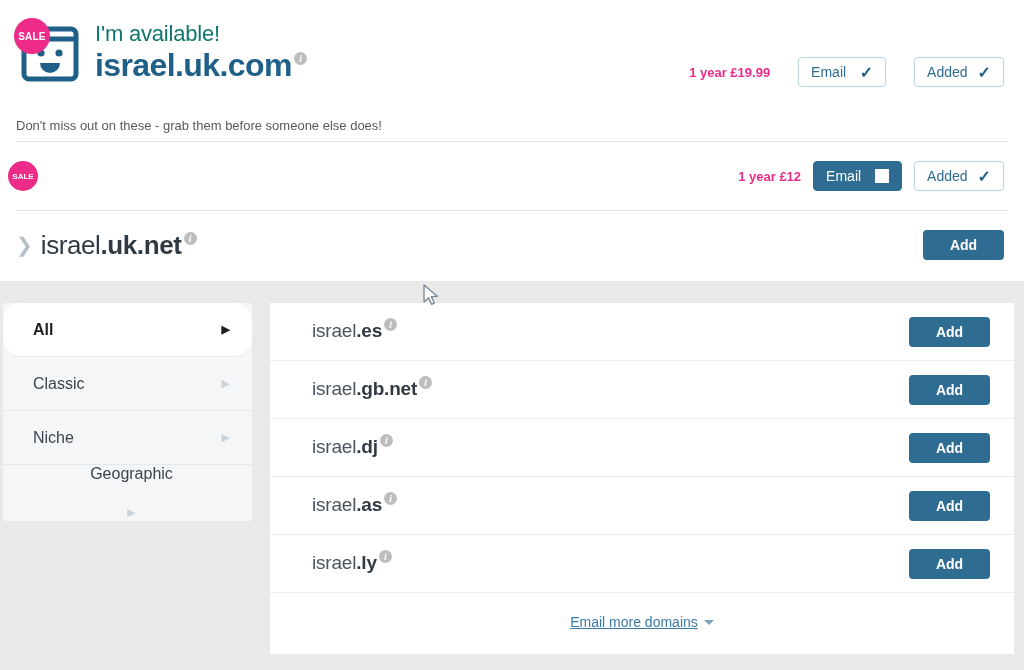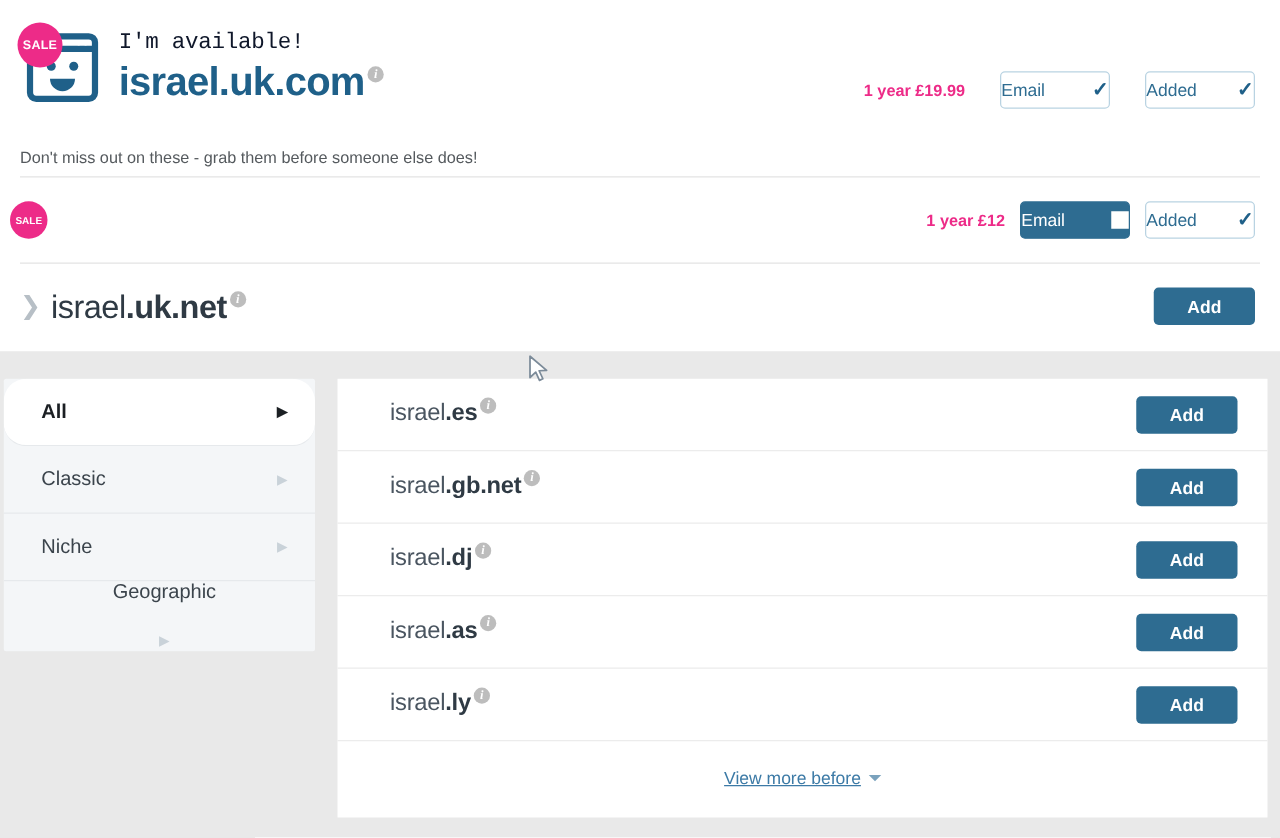--- a/index.html
+++ b/index.html
@@ -30,22 +30,22 @@
     position: absolute; left: 0px; top: 0px;
     width: 36px; height: 36px; border-radius: 50%;
     background: #ED2B88;
     color: #ffffff; font-weight: bold; font-size: 10px;
     display: flex; align-items: center; justify-content: center;
     letter-spacing: 0.2px;
     z-index: 3;
   }
   .hero-text { position: absolute; left: 95px; top: 24px; }
   .hero-avail {
-    color: #0f172a; font-size: 18px; font-weight: normal;
-    letter-spacing: -0.2px; line-height: 20px; font-family: Liberation Mono, monospace;
+    color: #0f766e; font-size: 22px; font-weight: normal;
+    letter-spacing: -0.2px; line-height: 20px;
   }
   .hero-domain {
     color: #1F6089; font-size: 32px; font-weight: bold;
     letter-spacing: -0.6px; line-height: 38px; margin-top: 2px;
     display: inline-block; position: relative;
   }
   .info-icon {
     display: inline-block; width: 13px; height: 13px; border-radius: 50%;
     background: #bdbdbd; color: #ffffff;
     font-family: "Liberation Serif", serif;
@@ -58,21 +58,21 @@
   .hero-right {
     position: absolute; right: 20px; top: 57px;
     display: flex; align-items: center; gap: 28px;
   }
   .price {
     color: #ED2B88; font-size: 13px; font-weight: bold; white-space: nowrap;
   }
   .btn {
     font-size: 14px; border-radius: 4px; cursor: pointer;
     display: flex; align-items: center; justify-content: space-between;
-    padding: 0 0; height: 30px; white-space: nowrap;
+    padding: 0 12px; height: 30px; white-space: nowrap;
   }
   .btn-outline {
     background: #ffffff; border: 1px solid #b9d3e2; color: #2E6C91;
     min-width: 88px;
   }
   .btn-outline .tick { color: #1F6089; font-size: 16px; font-weight: bold; margin-left: 10px; }
   .btn-filled {
     background: #2E6C91; border: 1px solid #2E6C91; color: #ffffff;
     min-width: 88px;
   }
@@ -301,21 +301,21 @@
     </div>
 
     <div class="list-row">
       <div class="list-domain">
         <span>israel</span><span class="tld">.ly</span><span class="info-icon">i</span>
       </div>
       <div class="btn-add">Add</div>
     </div>
 
     <div class="list-footer">
-      <span class="view-more">View more before</span>
+      <span class="view-more">Email more domains</span>
       <span class="caret-down"></span>
     </div>
   </div>
 
   <svg class="cursor" width="18" height="24" viewBox="0 0 18 24">
     <path d="M2 1 L2 18 L6.6 13.7 L9.6 20.3 L12.3 19 L9.3 12.6 L15.3 12.3 Z" fill="#ffffff" stroke="#7c8b99" stroke-width="1.4" stroke-linejoin="round"></path>
   </svg>
 
 </div>
 

